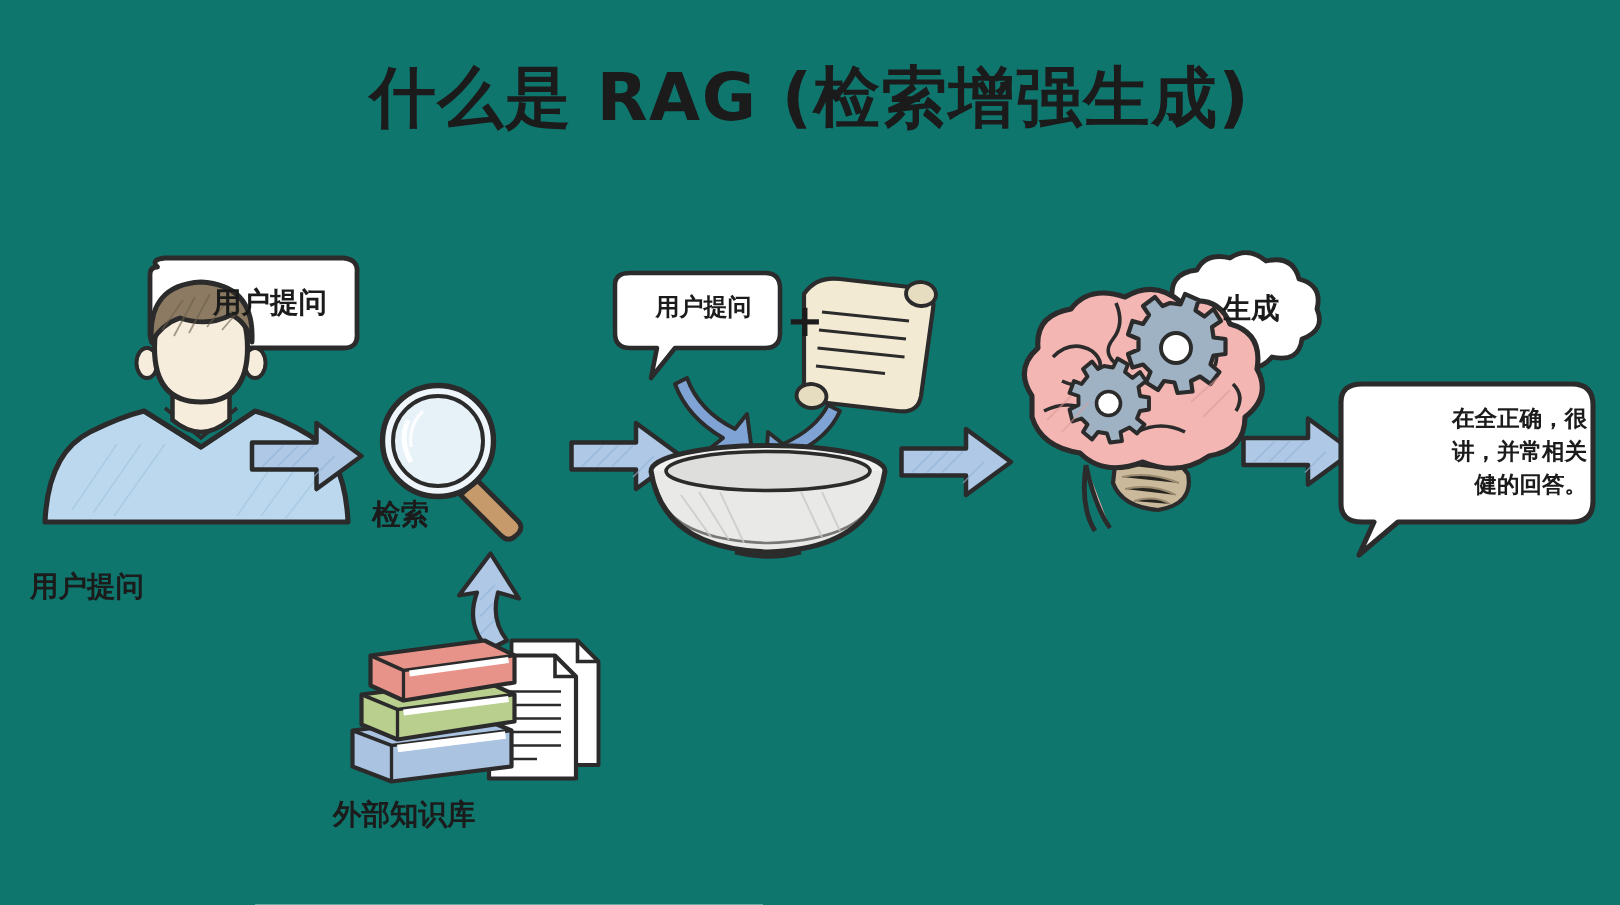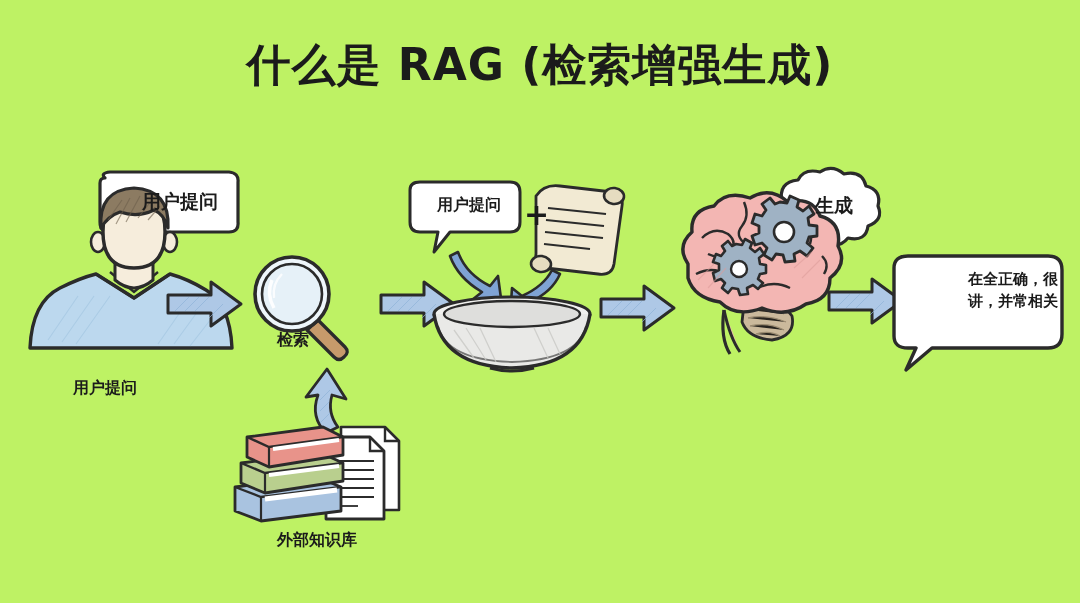--- a/index.html
+++ b/index.html
@@ -11,43 +11,43 @@
     height: 603px;
     background: #fbfbf7;
     font-family: "DejaVu Sans", "Liberation Sans", sans-serif;
     overflow: hidden;
     position: relative;
   }
   #stage {
     position: relative;
     width: 1080px;
     height: 603px;
-    background: #bef264;
+    background: #0f766e;
   }
   .abs { position: absolute; }
 
   
   #title {
     left: 0; top: 36px;
     width: 1080px;
     text-align: center;
     font-size: 44px;
     font-weight: 700;
     color: #1b1b1b;
     letter-spacing: 1px;
     font-family: "DejaVu Sans", "Liberation Sans", sans-serif;
   }
 
   
   .caption {
-    font-size: 16px;
+    font-size: 19px;
     color: #1b1b1b;
     font-weight: 600;
     white-space: nowrap;
-    text-align: center;
+    text-align: left;
     font-family: "DejaVu Sans", "Liberation Sans", sans-serif;
   }
 
   
   .bubble-text {
     font-size: 19px;
     color: #1b1b1b;
     font-weight: 600;
     white-space: nowrap;
     text-align: center;
@@ -312,16 +312,17 @@
     </g>
   </svg>
 
   <div class="abs" style="left:886px; top:252px; width:185px; height:120px;">
     <svg width="185" height="120" viewBox="0 0 185 120">
       <path d="M8 16 Q8 4 22 4 L162 4 Q176 4 176 18 L176 82 Q176 96 162 96 L46 96 L20 118 L30 96 L22 96 Q8 96 8 84 Z" fill="#ffffff" stroke="#2b2b2b" stroke-width="3.4" stroke-linejoin="round"></path>
     </svg>
     <div class="abs" style="left:22px; top:16px; width:150px;">
       <div class="answer-line">在全正确，很</div>
       <div class="answer-line">讲，并常相关</div>
+      <div class="answer-line">健的回答。</div>
     </div>
   </div>
 
 </div>
 
 </body></html>

